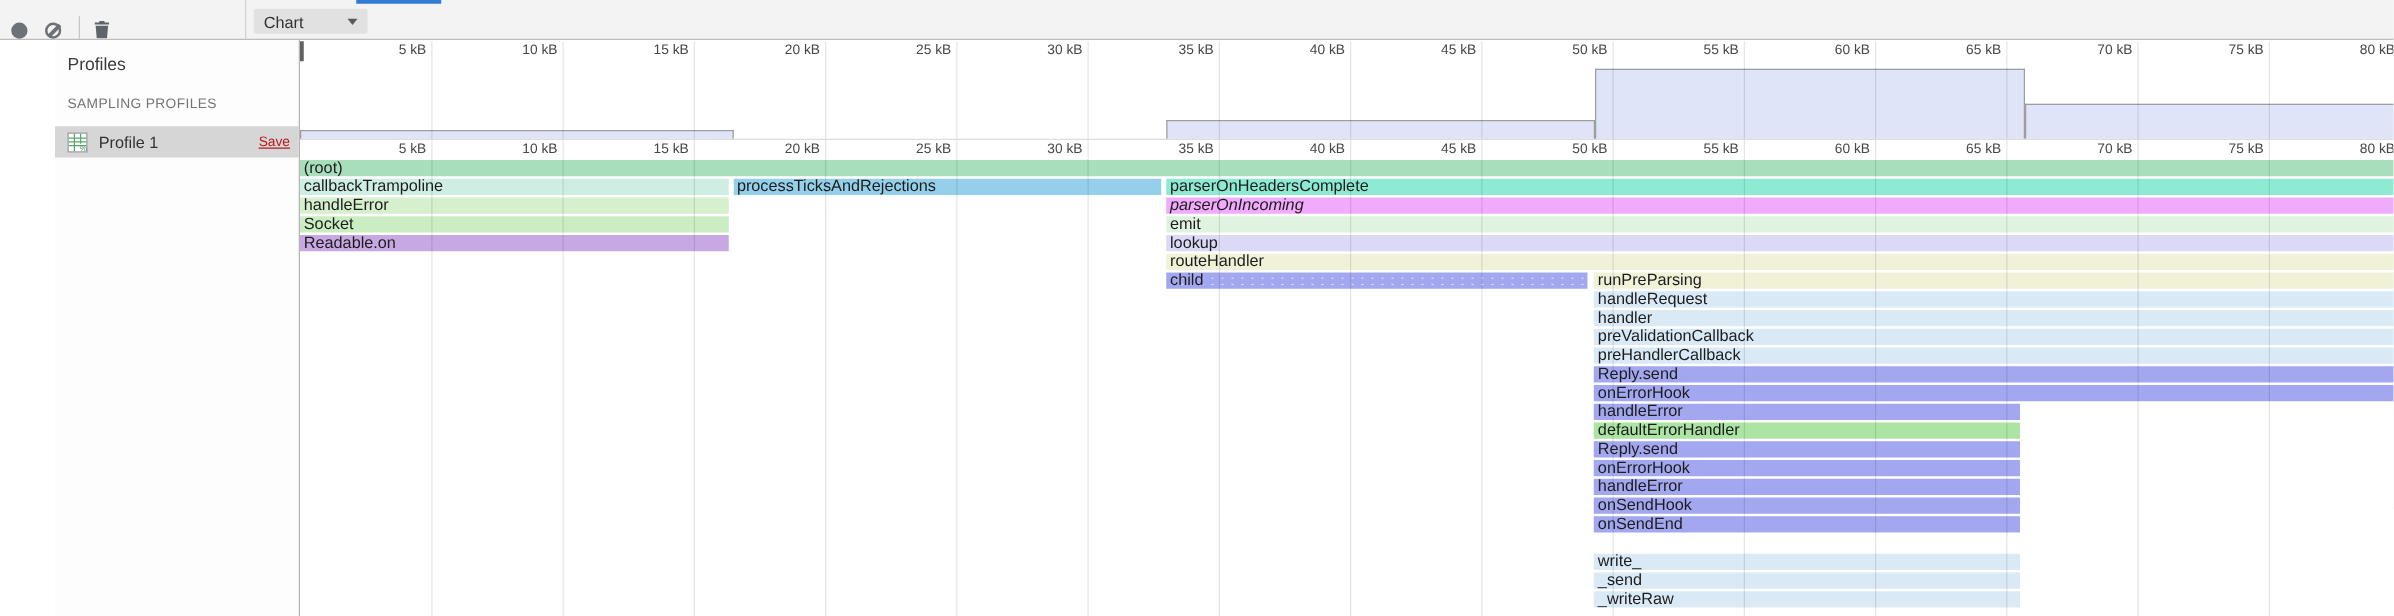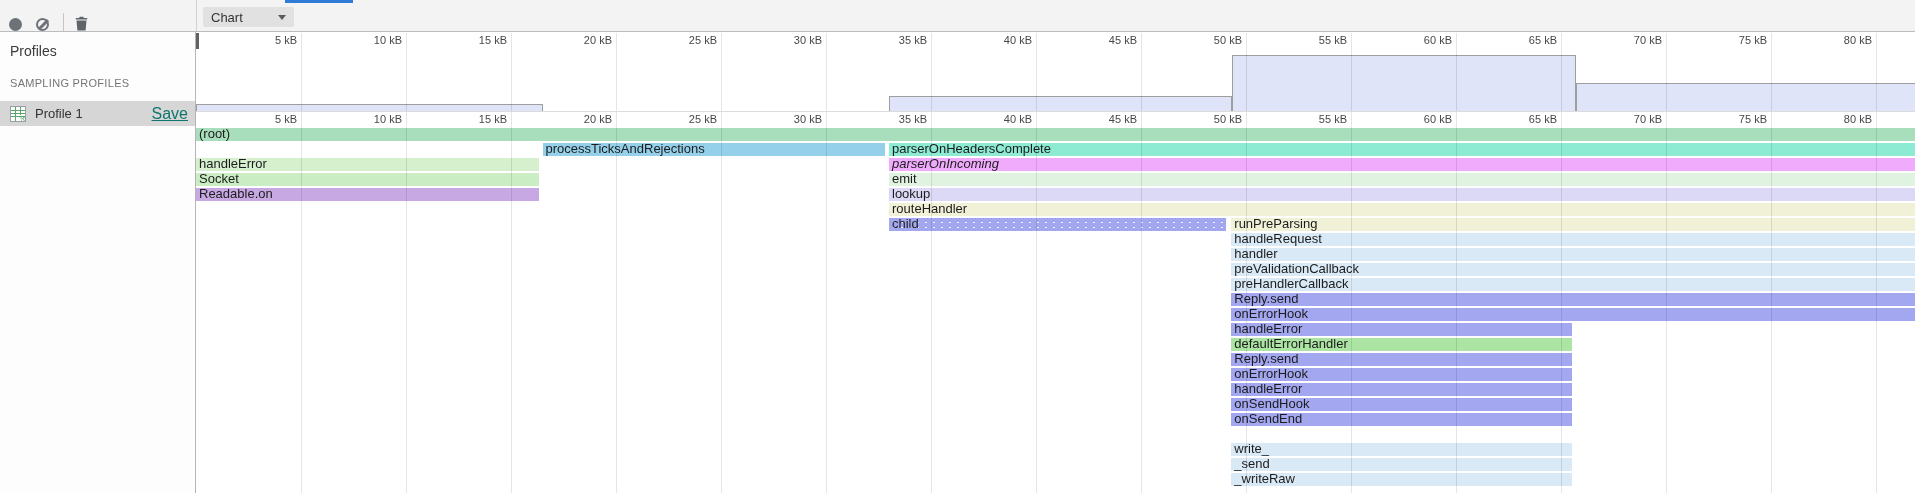--- a/index.html
+++ b/index.html
@@ -16,28 +16,28 @@
   .tb-sep{width:1px;height:18px;background:#c6c6c6;margin-left:14px;}
   .tb-trash{margin-left:11px;cursor:pointer;display:flex;align-items:center;}
   .toolbar-divider{position:absolute;left:196px;top:0;width:1px;height:31px;background:#d2d2d2;}
   .dropdown{position:absolute;left:203px;top:7px;width:91px;height:20px;background:#e1e1e1;
             border-radius:2px;display:flex;align-items:center;padding:0 8px;box-sizing:border-box;
             font-size:13px;color:#333;cursor:pointer;}
   .dropdown .caret{margin-left:auto;width:0;height:0;border-left:4.5px solid transparent;
             border-right:4.5px solid transparent;border-top:5px solid #5a5a5a;}
   .tab-indicator{position:absolute;left:285px;top:0;width:68px;height:3px;}
   
-  .body{display:flex;height:461px;}
+  .body{display:flex;height:461px;padding-left:44px;}
   .sidebar{width:196px;box-sizing:border-box;border-right:1px solid #b5b5b5;background:#fdfdfd;}
   .sb-title{font-size:14px;color:#3a3a3a;padding:11px 10px 9px 10px;}
   .sb-section{font-size:11px;color:#757575;letter-spacing:.3px;padding:9px 10px 7px 10px;}
   .profile-row{display:flex;align-items:center;height:25px;background:#d6d6d6;padding:0 7px 0 9px;
                margin-top:5px;cursor:pointer;}
   .profile-name{flex:1;font-size:13px;color:#333;margin-left:8px;white-space:nowrap;}
-  .profile-save{font-size:16px;color:#0f766e;text-decoration:underline;cursor:pointer;}
+  .profile-save{font-size:11px;color:#b91c1c;text-decoration:underline;cursor:pointer;}
   
   .panel{position:relative;flex:1;background:#fff;overflow:hidden;}
   .ruler-label{position:absolute;width:80px;text-align:right;font-size:11px;color:#474747;
                line-height:13px;pointer-events:none;}
   .grid-top{position:absolute;top:1px;height:78px;width:1px;background:rgba(0,0,0,0.10);z-index:4;}
   .grid-bottom{position:absolute;top:80px;height:381px;width:1px;background:rgba(0,0,0,0.10);z-index:4;}
   .ov-step{position:absolute;background:#dfe4f9;border:1px solid #9e9e9e;border-bottom:none;
            box-sizing:border-box;z-index:1;}
   .ov-sep{position:absolute;left:0;top:79px;width:100%;height:1px;background:#dcdcdc;z-index:2;}
   .ov-handle{position:absolute;left:-1px;top:1px;width:4px;height:16px;background:#616161;z-index:6;cursor:ew-resize;}
@@ -91,20 +91,23 @@
         <div style="position: absolute; left: 0px; top: 0px; width: 100%; height: 80px; z-index: 1;">
           <div class="ov-step" style="left: 0px; width: 346.5px; top: 72px; height: 7px; background: rgb(223, 228, 249);"></div>
           <div class="ov-step" style="left: 693px; width: 343.35px; top: 64px; height: 15px; background: rgb(223, 228, 249);"></div>
           <div class="ov-step" style="left: 1036.35px; width: 343.35px; top: 23px; height: 56px; background: rgb(223, 228, 249);"></div>
           <div class="ov-step" style="left: 1379.7px; width: 342.3px; top: 51px; height: 28px; background: rgb(223, 228, 249);"></div>
         </div>
         <div class="ov-sep"></div>
         <div class="ov-handle"></div>
         <div class="frame" style="left: 0px; width: 1720.5px; top: 96px; background-color: rgb(168, 222, 187);">
           <span>(root)</span>
+        </div>
+        <div class="frame" style="left: 0px; width: 342.9px; top: 111px; background-color: rgb(207, 238, 227);">
+          <span>callbackTrampoline</span>
         </div>
         <div class="frame" style="left: 346.5px; width: 342.9px; top: 111px; background-color: rgb(149, 208, 234);">
           <span>processTicksAndRejections</span>
         </div>
         <div class="frame" style="left: 693px; width: 1027.5px; top: 111px; background-color: rgb(141, 235, 211);">
           <span>parserOnHeadersComplete</span>
         </div>
         <div class="frame" style="left: 0px; width: 342.9px; top: 126px; background-color: rgb(214, 239, 205);">
           <span>handleError</span>
         </div>

